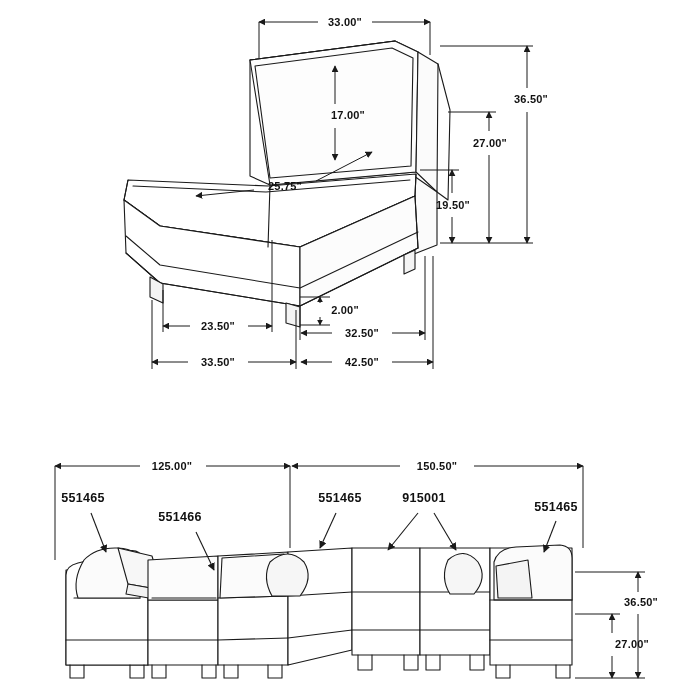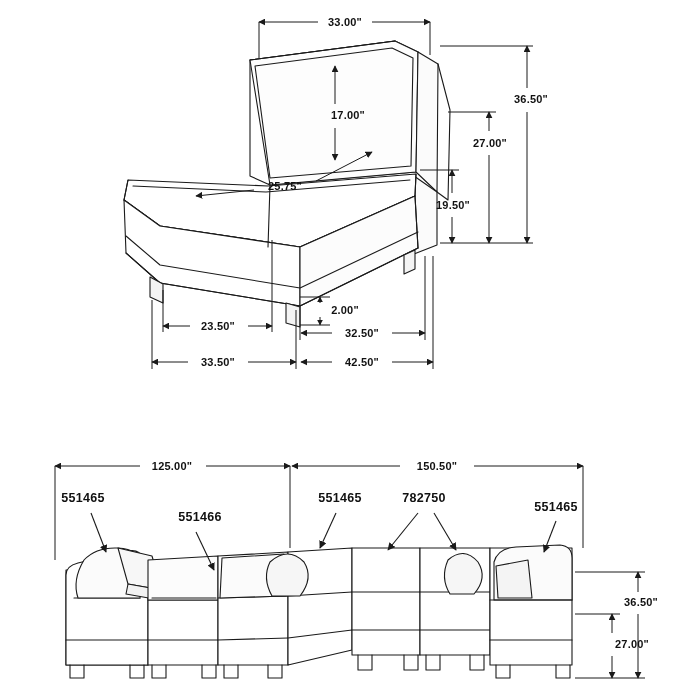--- a/index.html
+++ b/index.html
@@ -248,18 +248,18 @@
   <div class="dimtext" style="left:362px; top:333px;">32.50"</div>
   <div class="dimtext" style="left:218px; top:362px;">33.50"</div>
   <div class="dimtext" style="left:362px; top:362px;">42.50"</div>
 
   <div class="dimtext" style="left:172px; top:466px;">125.00"</div>
   <div class="dimtext" style="left:437px; top:466px;">150.50"</div>
   <div class="dimtext" style="left:641px; top:602px;">36.50"</div>
   <div class="dimtext" style="left:632px; top:644px;">27.00"</div>
 
   <div class="partlabel" style="left:83px;  top:498px;">551465</div>
-  <div class="partlabel" style="left:200px; top:517px;">551466</div>
+  <div class="partlabel" style="left:180px; top:517px;">551466</div>
   <div class="partlabel" style="left:340px; top:498px;">551465</div>
-  <div class="partlabel" style="left:424px; top:498px;">782750</div>
+  <div class="partlabel" style="left:424px; top:498px;">915001</div>
   <div class="partlabel" style="left:556px; top:507px;">551465</div>
 
 </div>
 
 </body></html>

